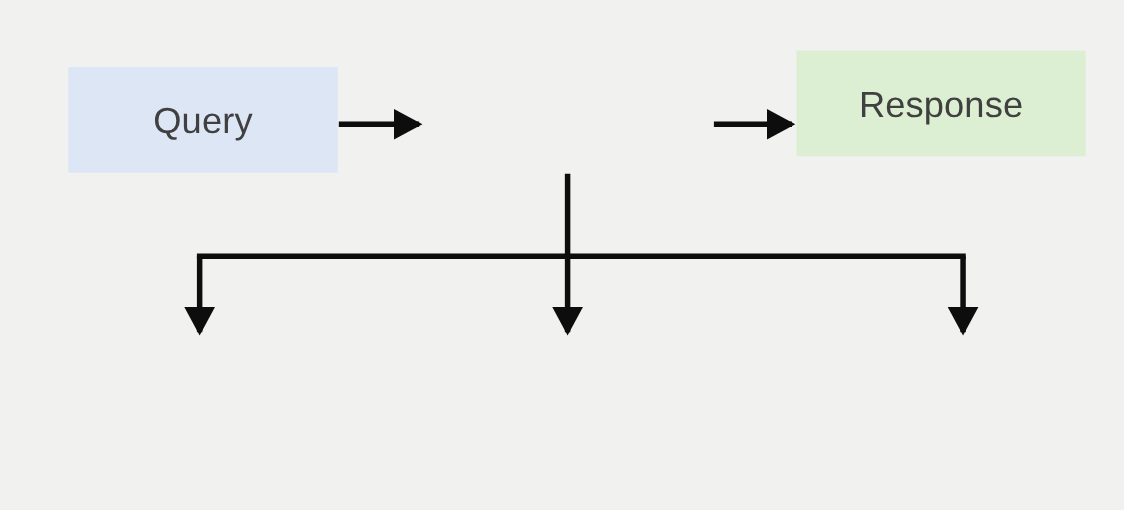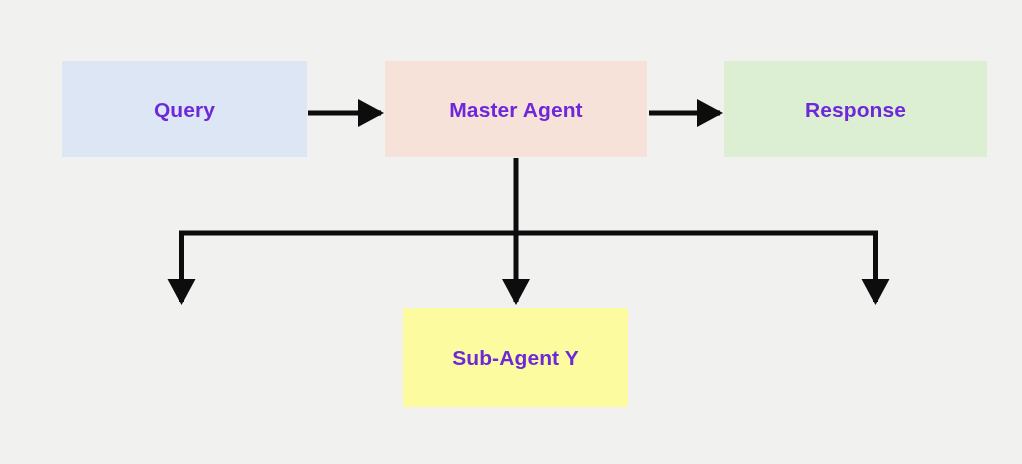--- a/index.html
+++ b/index.html
@@ -18,39 +18,39 @@
     width: 1022px;
     height: 464px;
     background: #f1f1f0;
   }
   .node {
     position: absolute;
     display: flex;
     align-items: center;
     justify-content: center;
     box-sizing: border-box;
-    color: #6d28d9;
-    font-size: 21px;
-    font-weight: 700;
+    color: #404040;
+    font-size: 33px;
+    font-weight: 400;
     letter-spacing: 0.1px;
     line-height: 1;
     white-space: nowrap;
     user-select: none;
   }
   
   #node-query {
     left: 62px;  top: 61px;  width: 245px; height: 96px;
     background: #dce6f5;
   }
   #node-master-agent {
     left: 385px; top: 61px;  width: 262px; height: 96px;
     background: #f6e2d8;
   }
   #node-response {
-    left: 724px; top: 61px;  width: 263px; height: 96px;
+    left: 724px; top: 46px;  width: 263px; height: 96px;
     background: #dcefd3;
   }
   
   #node-sub-agent-x {
     left: 62px;  top: 308px; width: 240px; height: 99px;
     background: #e6f4f4;
   }
   #node-sub-agent-y {
     left: 403px; top: 308px; width: 225px; height: 99px;
     background: #fdfb9f;
@@ -87,21 +87,19 @@
 
     <line x1="179" y1="233" x2="878" y2="233" stroke="#0d0d0d" stroke-width="5"></line>
 
     <line x1="181.5" y1="233" x2="181.5" y2="302" stroke="#0d0d0d" stroke-width="5" marker-end="url(#arrowhead)"></line>
 
     <line x1="875.5" y1="233" x2="875.5" y2="302" stroke="#0d0d0d" stroke-width="5" marker-end="url(#arrowhead)"></line>
   </svg>
 
   <div class="node" id="node-query" style="background: rgb(220, 230, 245);">Query</div>
 
-  <div class="node" id="node-master-agent" style="background: rgb(246, 226, 216);">Master Agent</div>
 
   <div class="node" id="node-response" style="background: rgb(220, 239, 211);">Response</div>
 
 
-  <div class="node" id="node-sub-agent-y" style="background: rgb(253, 251, 159);">Sub-Agent Y</div>
 
 
 </div>
 
 </body></html>

